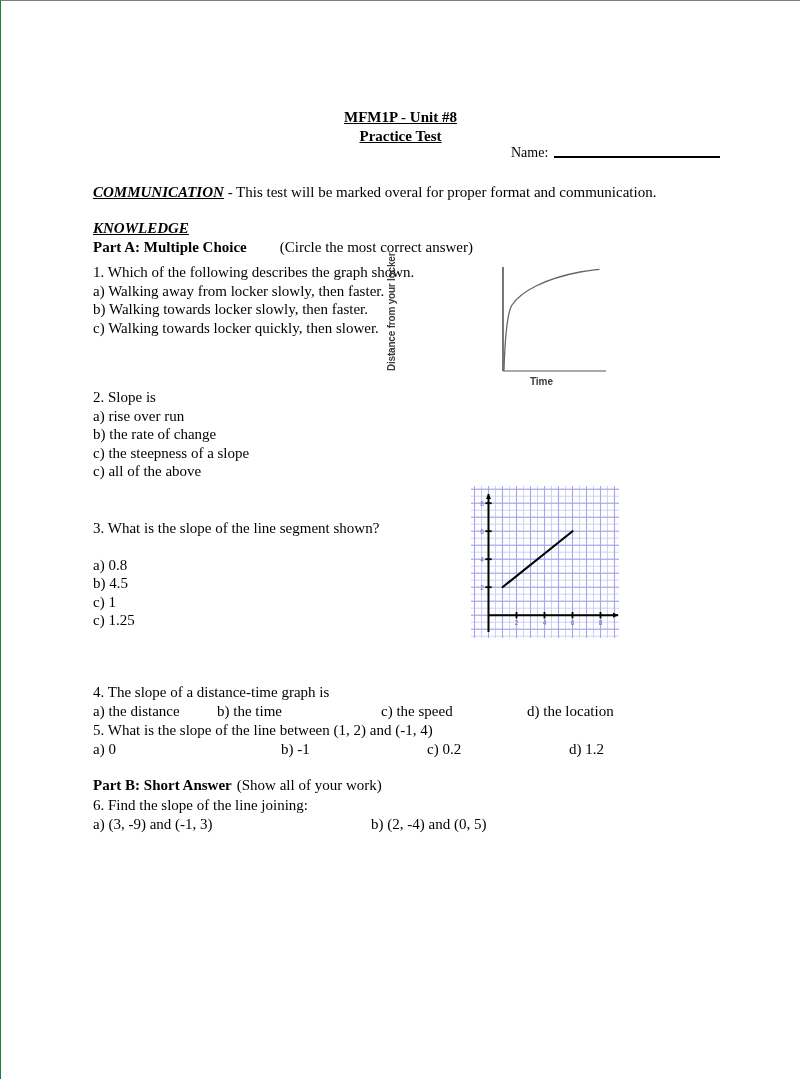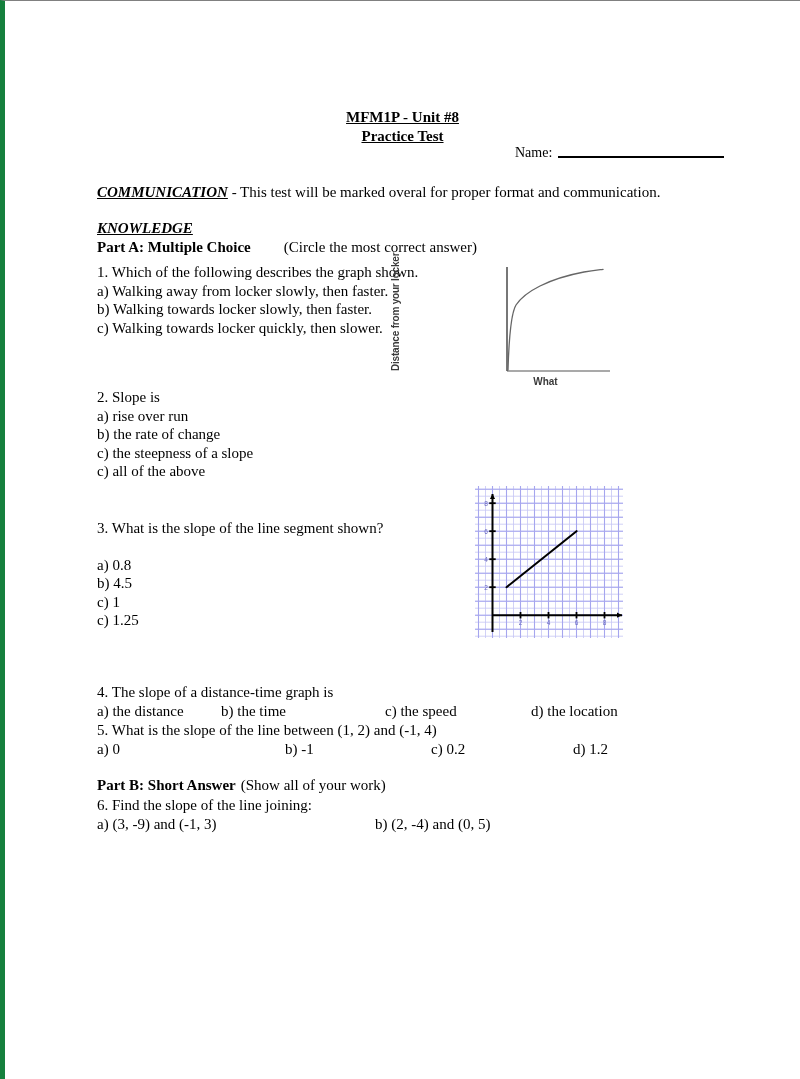--- a/index.html
+++ b/index.html
@@ -6,21 +6,21 @@
     margin: 0;
     padding: 0;
     background: #ffffff;
   }
   #page {
     position: relative;
     width: 800px;
     height: 1079px;
     background: #ffffff;
     border-top: 1px solid #808080;
-    border-left: 5px solid #15803d;
+    border-left: 1px solid #15803d;
     box-sizing: border-box;
     overflow: hidden;
     font-family: "Liberation Serif", "DejaVu Serif", serif;
     color: #000000;
   }
   .abs { position: absolute; }
 
   
   #title-block {
     left: 0; right: 0; top: 107px;
@@ -162,21 +162,21 @@
 
       <line x1="29" y1="4" x2="29" y2="108" stroke="#555555" stroke-width="1.6"></line>
       <line x1="29" y1="108" x2="132" y2="108" stroke="#555555" stroke-width="1.2"></line>
 
       <path d="M 30 107
                C 31 74, 33 50, 38 42
                C 44 33, 52 28, 62 23
                C 74 17, 90 12, 106 9
                C 114 7.6, 120 7, 125 6.4" fill="none" stroke="#666666" stroke-width="1.3" stroke-linecap="round"></path>
     </svg>
-    <div id="curve-xlabel">What</div>
+    <div id="curve-xlabel">Time</div>
   </div>
 
   <div id="q2" class="abs qblock">
     <span class="qline">2. Slope is</span>
     <span class="qline">a) rise over run</span>
     <span class="qline">b) the rate of change</span>
     <span class="qline">c) the steepness of a slope</span>
     <span class="qline">c) all of the above</span>
   </div>
 

